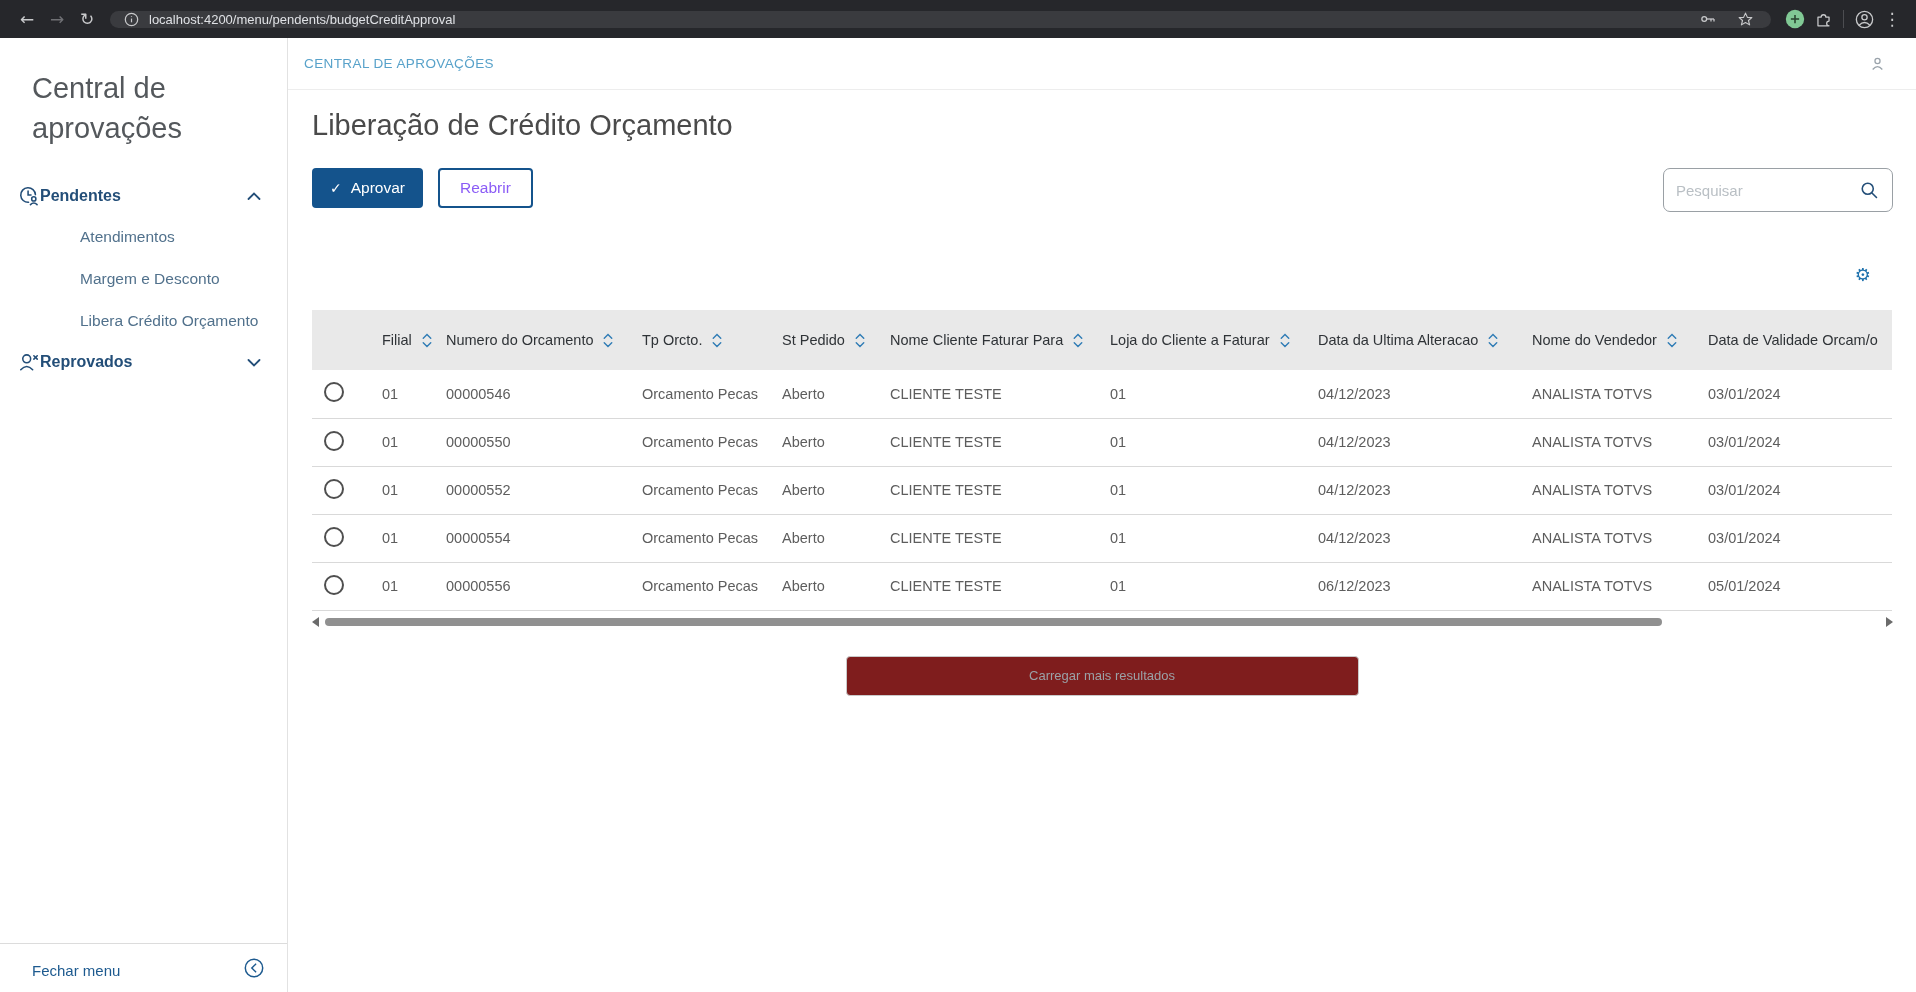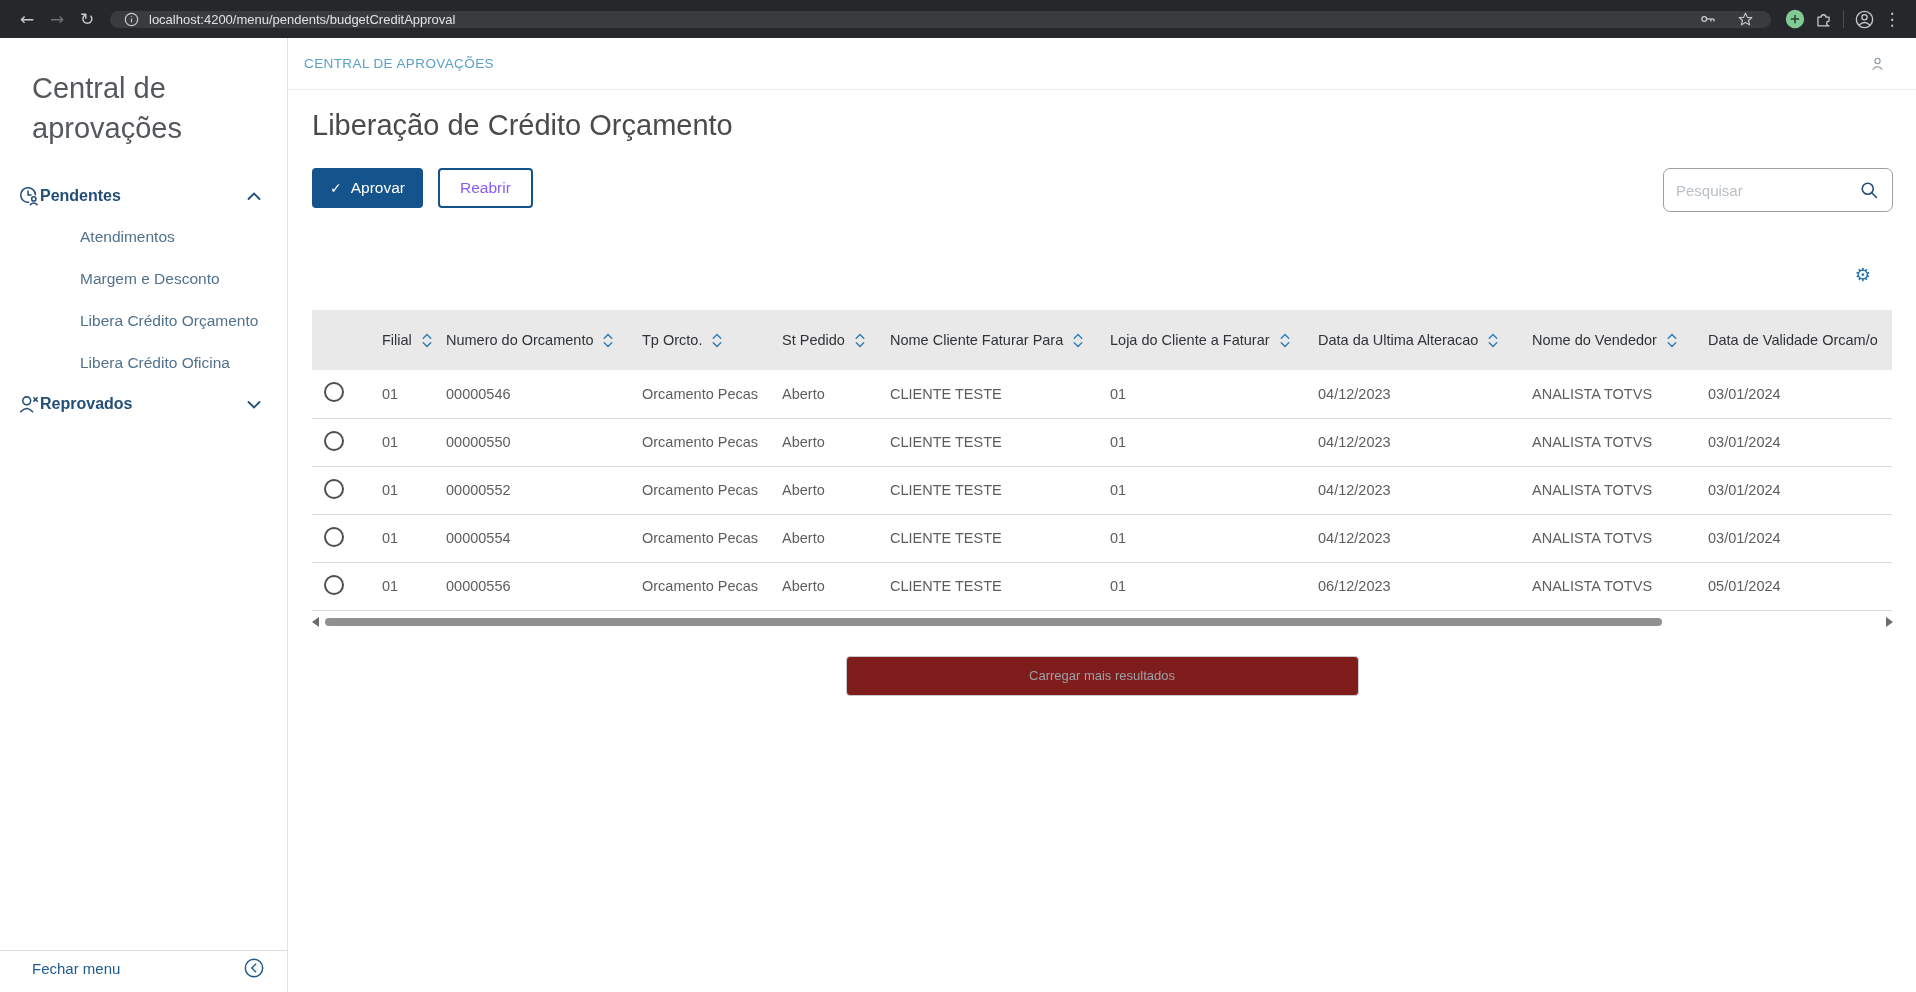--- a/index.html
+++ b/index.html
@@ -25,21 +25,21 @@
     flex-shrink:0; }
   .sidebar-title { padding:30px 30px 6px 32px; font-size:29px; line-height:1.38; color:#54585c;
     font-weight:400; }
   .menu { margin-top:22px; }
   .menu-section { display:flex; align-items:center; padding:9px 26px 9px 18px;
     color:#234e78; font-size:16px; font-weight:700; cursor:pointer; }
   .menu-section .chev { margin-left:auto; display:flex; }
   .submenu { }
   .submenu-item { padding:12px 24px 12px 80px; color:#51718c; font-size:15.5px; cursor:pointer; }
   .sidebar-footer { position:absolute; left:0; right:0; bottom:0; border-top:1px solid #dcdcdc;
-    display:flex; align-items:center; justify-content:space-between; padding:6px 22px 13px 32px;
+    display:flex; align-items:flex-end; justify-content:space-between; padding:13px 22px 13px 32px;
     color:#1d5a8f; font-size:15px; cursor:pointer; }
 
   .main { flex:1; display:flex; flex-direction:column; background:#fff; min-width:0; }
   .main-header { height:52px; display:flex; align-items:center; justify-content:space-between;
     padding:0 30px 0 16px; border-bottom:1px solid #ededed; flex-shrink:0; }
   .breadcrumb { color:#58a2ca; font-size:13.5px; letter-spacing:.4px; cursor:pointer; }
 
   .content { padding:0 23px 0 24px; }
   .page-title { margin-top:16px; font-size:29px; line-height:38px; color:#4a4a4a; font-weight:400; }
   .actions-row { margin-top:24px; display:flex; align-items:flex-start; }
@@ -157,21 +157,20 @@
           <svg width="14" height="9" viewBox="0 0 14 9" fill="none" stroke="#234e78" stroke-width="1.8" stroke-linecap="round">
             <polyline points="1.5,7 7,1.5 12.5,7"></polyline>
           </svg>
         </span>
       </div>
 
       <div class="submenu" id="submenu-pendentes">
           <div class="submenu-item">Atendimentos</div>
           <div class="submenu-item">Margem e Desconto</div>
           <div class="submenu-item">Libera Crédito Orçamento</div>
-          <div class="submenu-item">Libera Crédito Oficina</div>
         </div>
 
       <div class="menu-section">
         <span>
           <svg width="22" height="22" viewBox="0 0 24 24" fill="none" stroke="#234e78" stroke-width="1.7" stroke-linecap="round">
             <circle cx="9.5" cy="8.5" r="4.3"></circle>
             <path d="M3,20.5 q6.5,-7.2 13,0"></path>
             <line x1="17.3" y1="5.2" x2="21" y2="8.9"></line>
               <line x1="21" y1="5.2" x2="17.3" y2="8.9"></line>
           </svg>

